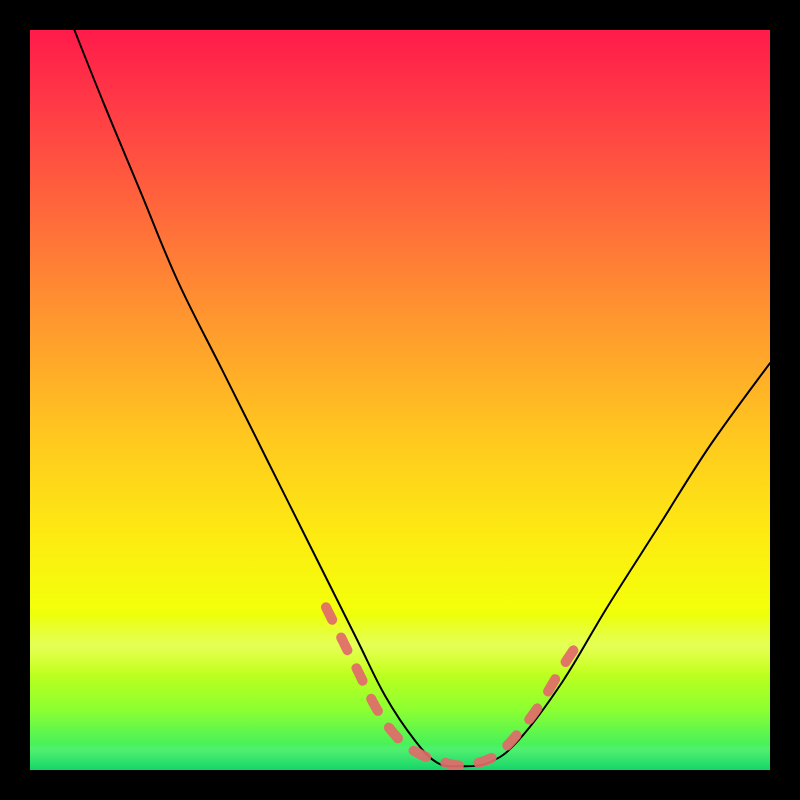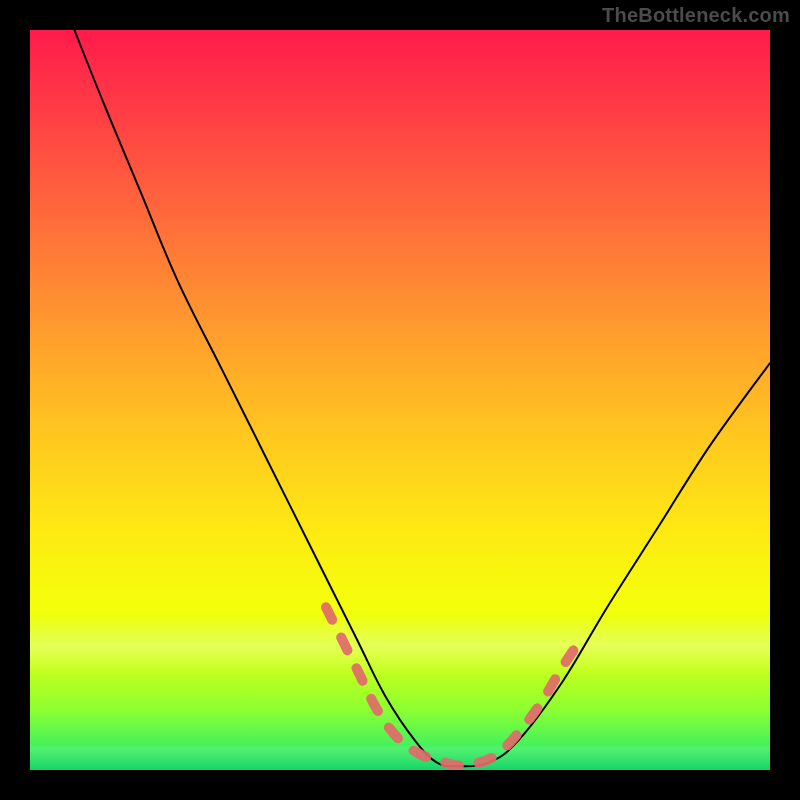--- a/index.html
+++ b/index.html
@@ -93,21 +93,20 @@
     width: 740px;
     height: 740px;
     pointer-events: none;
   }
 </style>
 </head>
 <body>
 
 <div class="frame">
 
-  <div class="watermark">TheBottleneck.com</div>
 
   <div class="plot-outer">
     <div class="plot-gradient"></div>
 
     <svg class="curve" viewBox="0 0 740 740">
       <g id="series-main">
           <path d="M 44.4 0.0 C 49.7 13.3, 62.0 44.7, 74.0 74.0 C 86.0 103.3, 97.7 130.8, 111.0 162.8 C 124.3 194.8, 133.3 219.6, 148.0 251.6 C 162.7 283.6, 176.4 308.4, 192.4 340.4 C 208.4 372.4, 220.8 397.2, 236.8 429.2 C 252.8 461.2, 265.2 486.0, 281.2 518.0 C 297.2 550.0, 312.3 580.2, 325.6 606.8 C 338.9 633.4, 344.5 647.4, 355.2 666.0 C 365.9 684.6, 375.5 698.4, 384.8 710.4 C 394.1 722.4, 399.0 727.9, 407.0 732.6 C 415.0 737.3, 419.9 736.3, 429.2 736.3 C 438.5 736.3, 448.1 737.3, 458.8 732.6 C 469.5 727.9, 475.1 725.1, 488.4 710.4 C 501.7 695.7, 516.8 675.2, 532.8 651.2 C 548.8 627.2, 559.9 605.2, 577.2 577.2 C 594.5 549.2, 610.4 525.1, 629.0 495.8 C 647.6 466.5, 660.8 443.7, 680.8 414.4 C 700.8 385.1, 729.3 347.7, 740.0 333.0" fill="none" stroke="#000000" stroke-width="2" stroke-linecap="round"></path>
         </g>
       <g id="series-dash">
           <path d="M 296.0 577.2 C 301.3 587.9, 316.3 617.8, 325.6 636.4 C 334.9 655.0, 339.8 667.5, 347.8 680.8 C 355.8 694.1, 362.0 702.4, 370.0 710.4 C 378.0 718.4, 384.2 721.2, 392.2 725.2 C 400.2 729.2, 407.7 730.7, 414.4 732.6 C 421.1 734.5, 423.9 735.3, 429.2 735.6 C 434.5 735.8, 437.3 735.9, 444.0 734.1 C 450.7 732.2, 458.2 730.8, 466.2 725.2 C 474.2 719.6, 480.4 712.3, 488.4 703.0 C 496.4 693.7, 502.6 685.4, 510.6 673.4 C 518.6 661.4, 526.1 647.1, 532.8 636.4 C 539.5 625.7, 544.9 618.2, 547.6 614.2" fill="none" stroke="#e16a6a" stroke-width="10" stroke-linecap="round" stroke-dasharray="14 20" opacity="0.92"></path>

